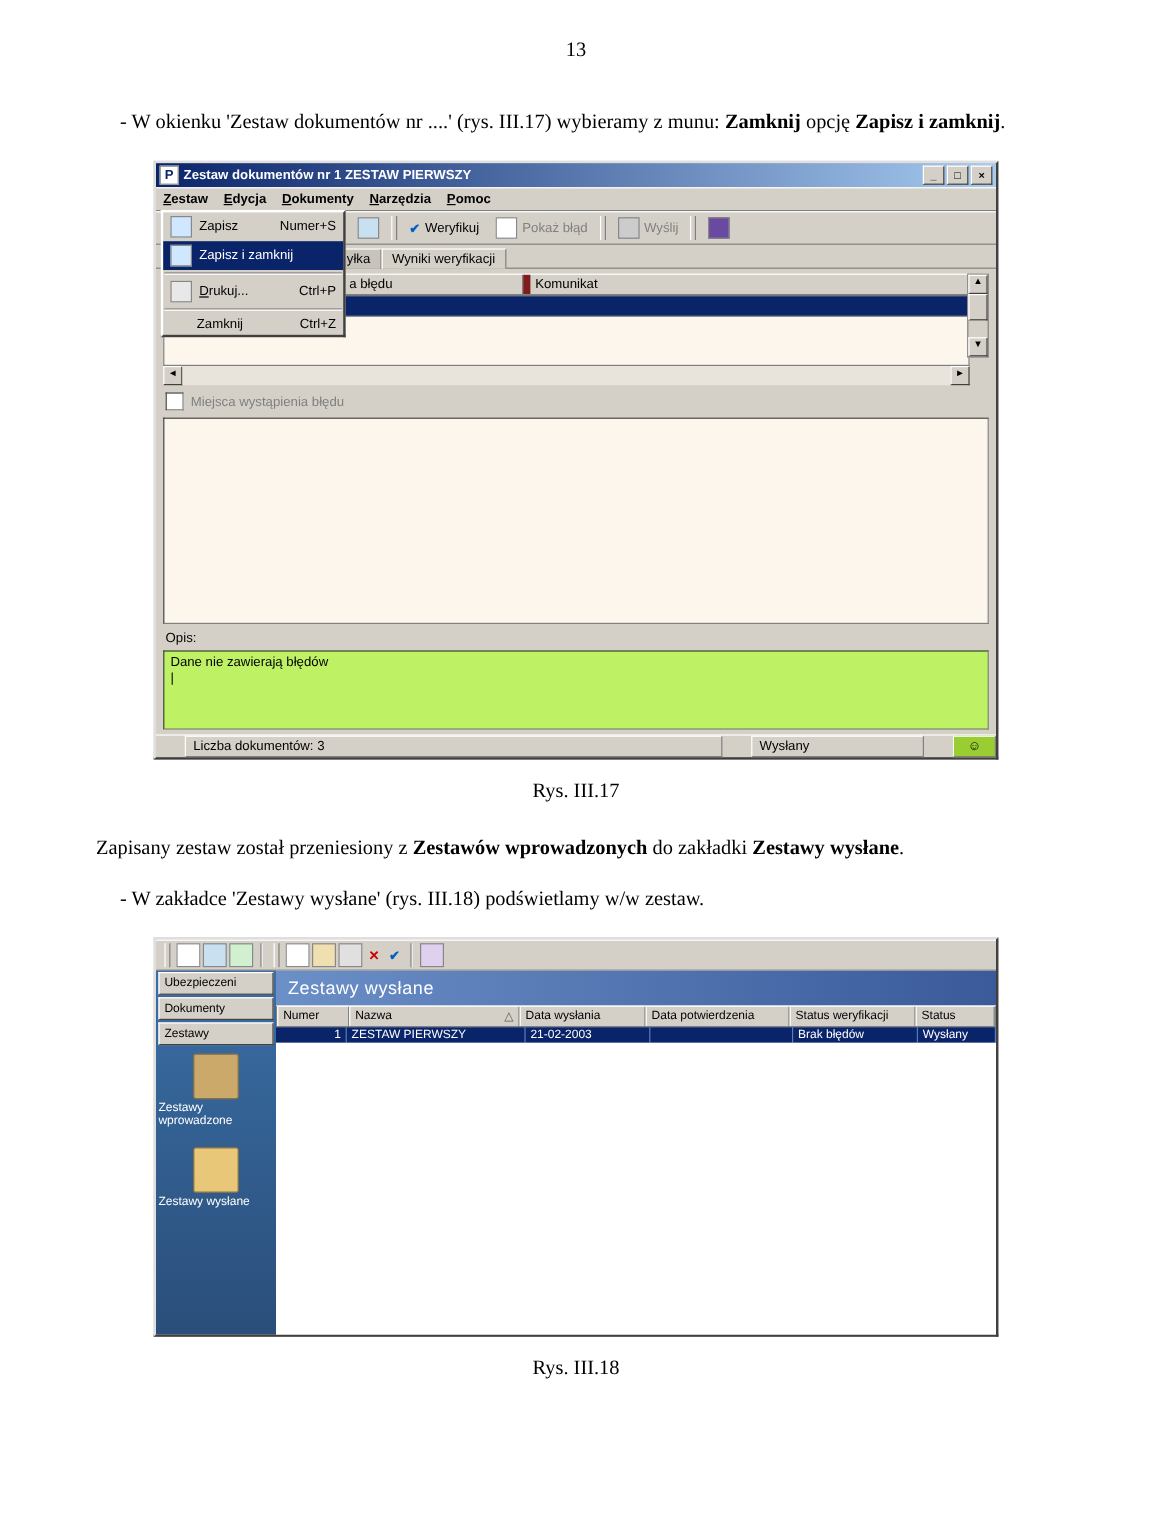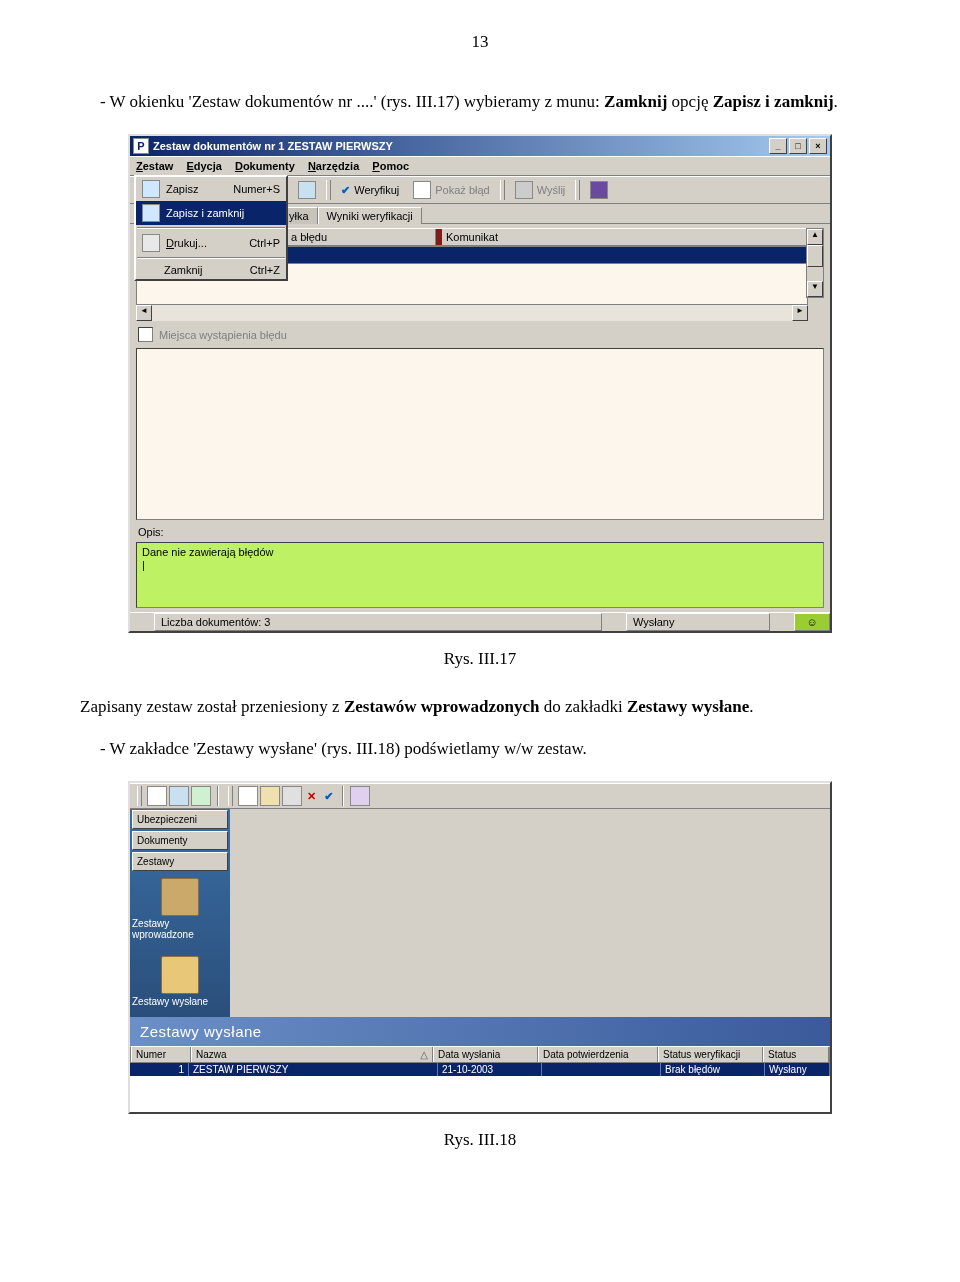--- a/index.html
+++ b/index.html
@@ -108,21 +108,21 @@
     width:700px; margin:0 auto 8px auto;
     background:#d4d0c8;
     border:2px solid #404040; border-top-color:#dfdfdf; border-left-color:#dfdfdf;
   }
   .winmain .menubar2{ padding:3px 6px; border-bottom:1px solid #808080;}
   .winmain .menubar2 span{margin-right:8px;}
   .winmain .toolbar2{ padding:2px 4px; display:flex; gap:2px; border-bottom:1px solid #808080; border-top:1px solid #fff; align-items:center;}
   .ticon2{width:18px;height:18px;background:#fff;border:1px solid #888; display:inline-block;}
   .tsep{width:1px;height:20px;background:#808080;border-right:1px solid #fff; margin:0 4px;}
 
-  .main-body{display:flex; height:303px;flex-direction:column;}
+  .main-body{display:flex; height:303px;}
   .sidebar{ width:100px; background:linear-gradient(#3a6ea5,#2a4e7a); display:flex; flex-direction:column;}
   .side-btn{ background:#d4d0c8; border:1px solid #fff; border-right-color:#404040; border-bottom-color:#404040; margin:1px 2px; padding:3px 4px; font-size:10px; text-align:left;}
   .side-item{ color:#fff; text-align:left; font-size:10px; padding:4px 2px 10px 2px;}
   .side-icon{ width:36px;height:36px; margin:2px auto 2px auto; background:#caa96a; border:1px solid #8a7040; border-radius:2px;}
   .content{ flex:1; background:#fff; display:flex; flex-direction:column;}
   .banner{ background:linear-gradient(to right,#6b8fc7,#3a5a9a); color:#fff; padding:6px 10px; font-size:15px; letter-spacing:0.5px;}
   .grid2-head{ display:flex; background:#d4d0c8; border:1px solid #808080; border-top-color:#fff;}
   .grid2-head .gc{ padding:2px 4px; border-right:1px solid #808080; border-left:1px solid #fff; font-size:10px;}
   .grid2-row{ display:flex; background:#0a246a; color:#fff;}
   .grid2-row .gc{ padding:1px 4px; border-right:1px solid #5a7ab8; font-size:10px;}
@@ -296,21 +296,21 @@
         <div class="gc n">Numer</div>
         <div class="gc nm"><span>Nazwa</span> <span style="float:right;color:#606060;">△</span></div>
         <div class="gc d1">Data wysłania</div>
         <div class="gc d2">Data potwierdzenia</div>
         <div class="gc sw">Status weryfikacji</div>
         <div class="gc st">Status</div>
       </div>
       <div class="grid2-row">
         <div class="gc n" style="text-align:right;">1</div>
         <div class="gc nm">ZESTAW PIERWSZY</div>
-        <div class="gc d1">21-10-2003</div>
+        <div class="gc d1">21-02-2003</div>
         <div class="gc d2"></div>
         <div class="gc sw">Brak błędów</div>
         <div class="gc st">Wysłany</div>
       </div>
       <div class="grid2-body"></div>
     </div>
   </div>
 </div>
 
 <div class="caption">Rys. III.18</div>

